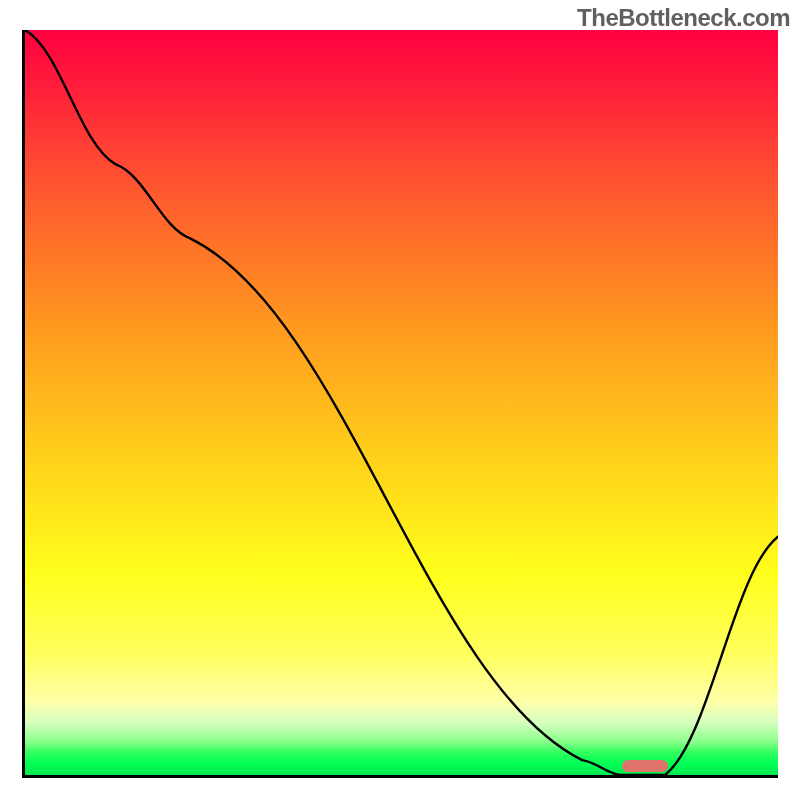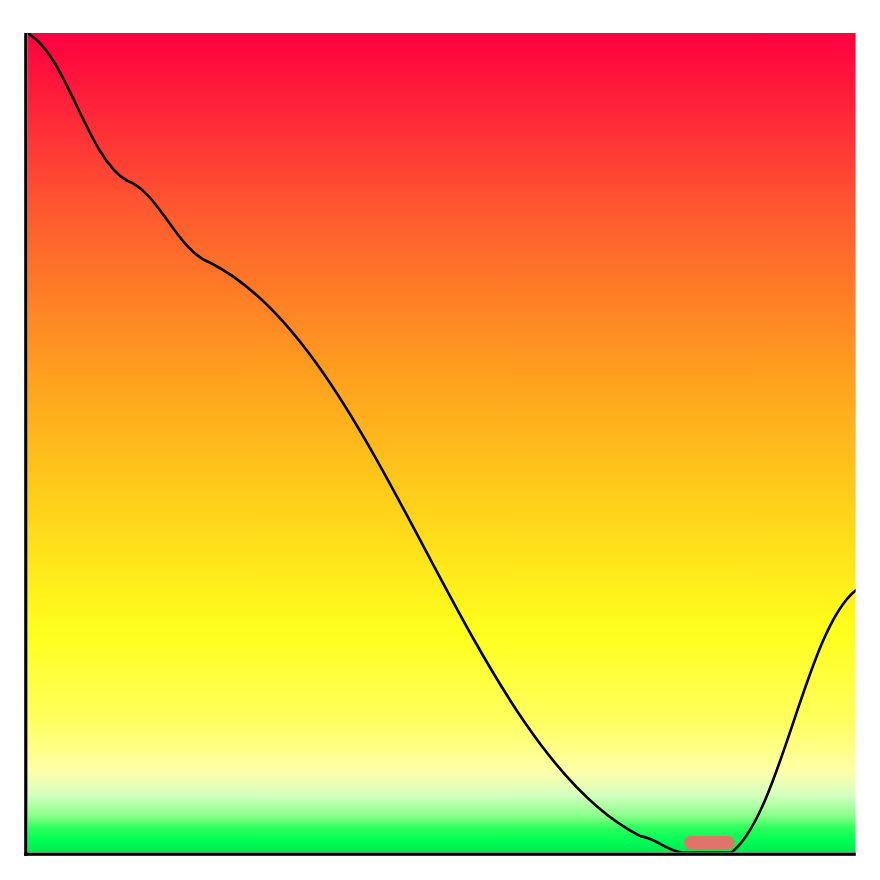--- a/index.html
+++ b/index.html
@@ -73,20 +73,21 @@
     position: absolute;
     background: #e0746b;
     border-radius: 6px;
   }
 </style>
 </head>
 <body>
 
 <div class="frame">
 
+  <div class="watermark">TheBottleneck.com</div>
 
   <div class="plot-area">
     <div class="gradient-bg"></div>
 
     <svg class="curve" viewBox="0 0 756 748" preserveAspectRatio="none">
       <path d="M 0 0 C 36.288000000000004 20.195999999999998, 54.431999999999995 114.44399999999999, 90.72 134.64 C 120.96 145.85999999999999, 136.07999999999998 198.22000000000003, 166.32 209.44000000000005 C 323.568 287.98, 402.19199999999995 654.5, 559.4399999999999 733.04 C 574.56 735.284, 582.12 745.756, 597.24 748 C 615.384 748, 624.456 748, 642.6 748 C 687.96 712.096, 710.64 544.544, 756 508.64"></path>
     </svg>
 
     <div class="marker" style="left: 597.24px; width: 45.36px; top: 730.048px; height: 11.968px;"></div>
   </div>

